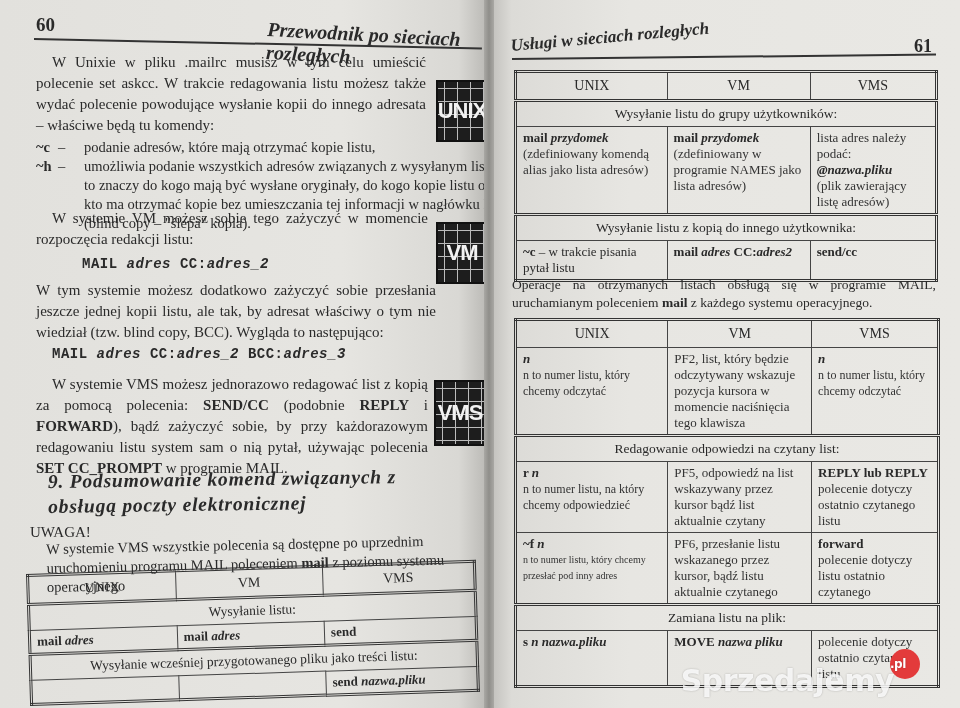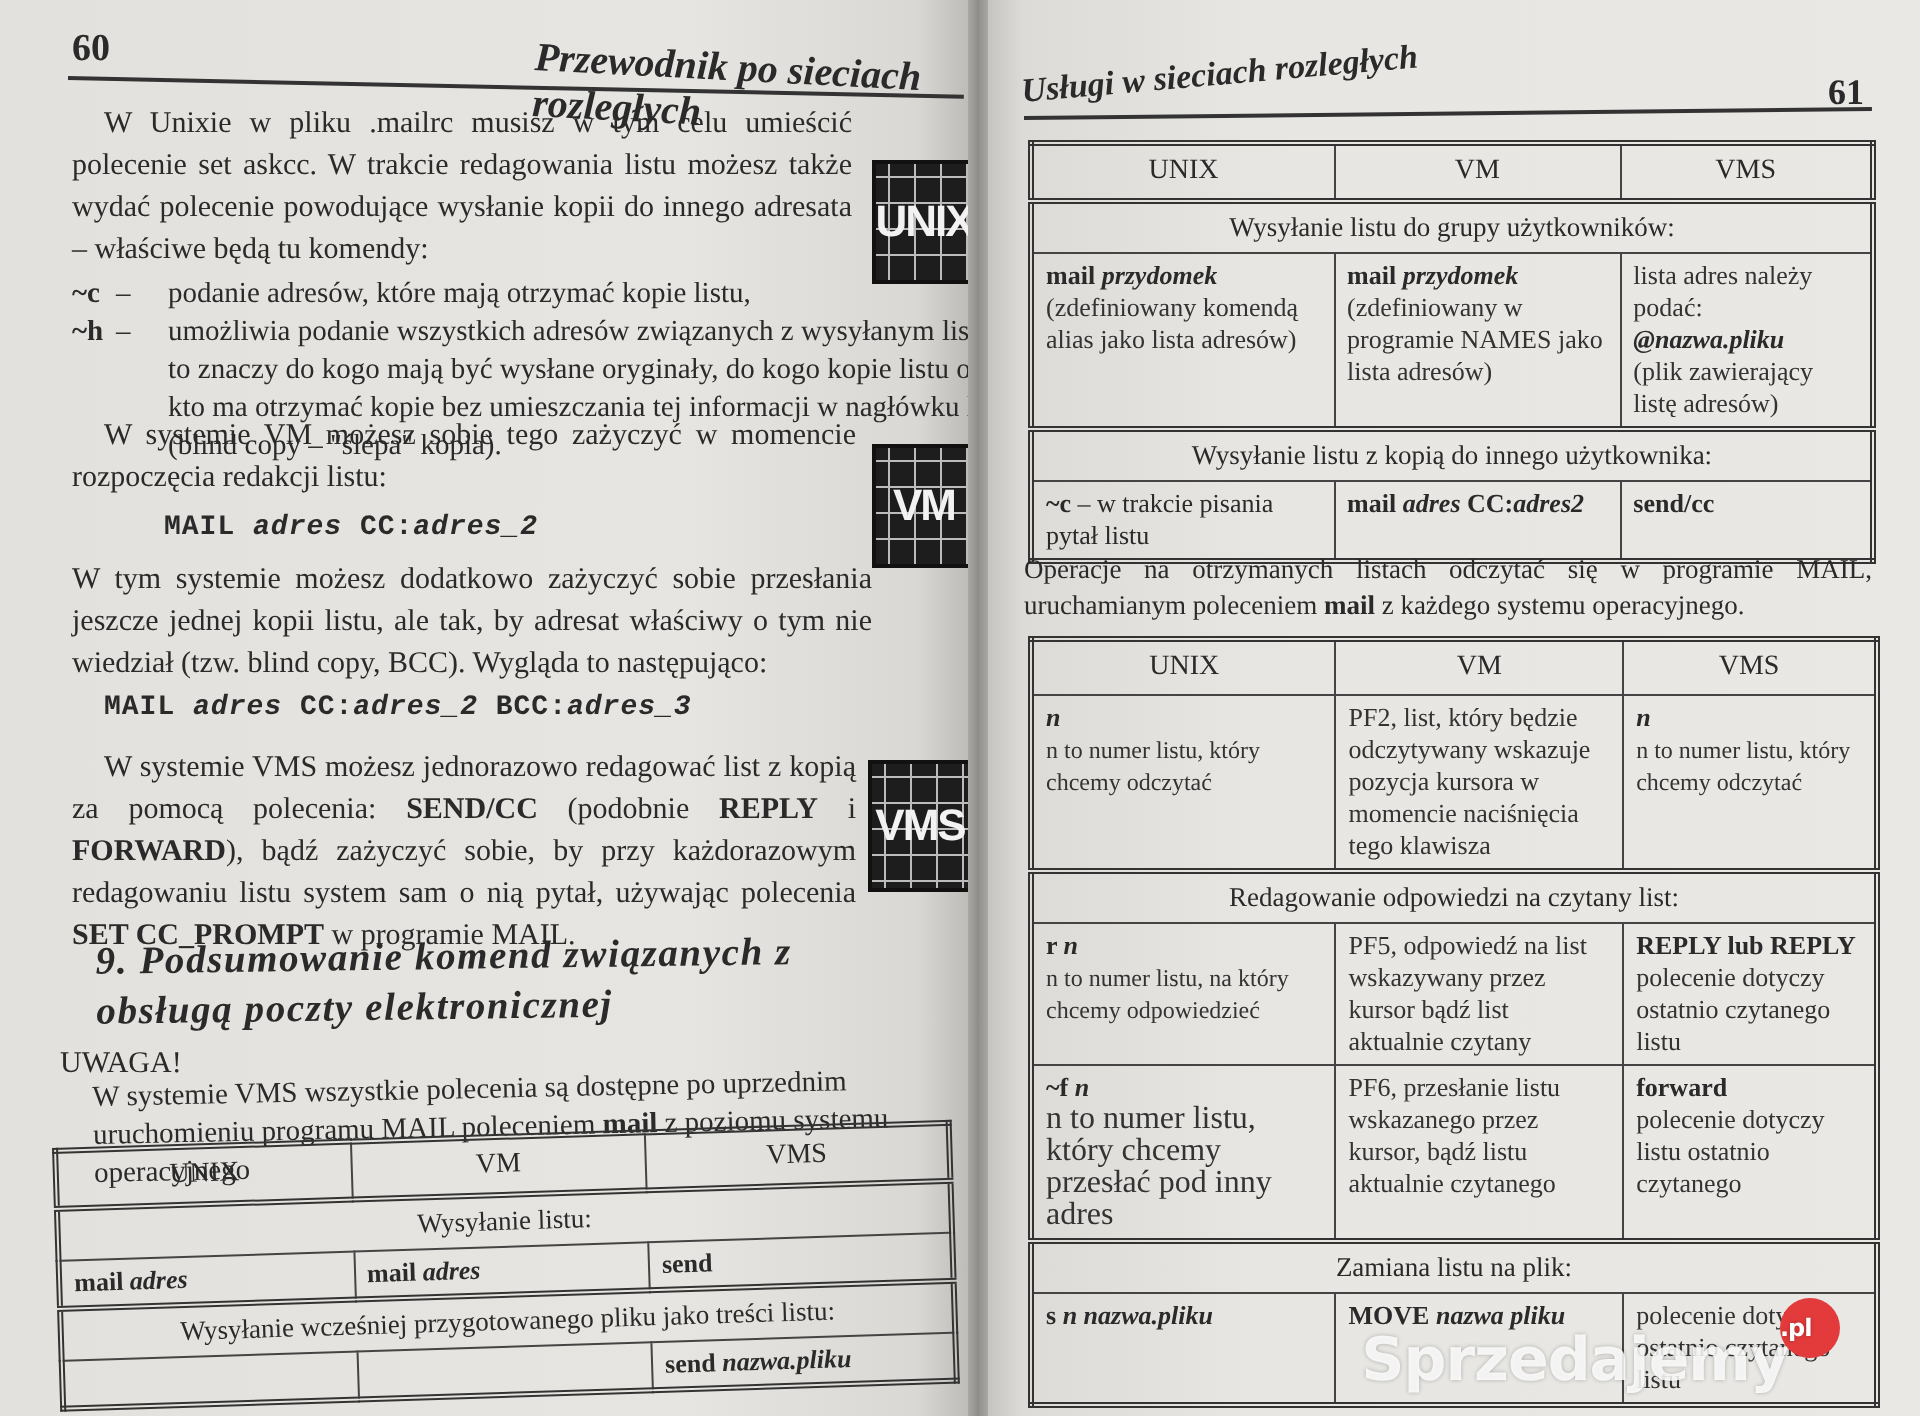--- a/index.html
+++ b/index.html
@@ -210,21 +210,21 @@
               <span class="cmd"><span>mail</span> <i>adres</i> <span>CC:</span><i>adres2</i></span>
             </td>
         <td>
               <span class="cmd">send/cc</span>
             </td>
       </tr>
     </tbody>
       </table>
 
     <div class="para" style="left:24px; top:276px; width:424px; font-size:13.5px; line-height:18px;">
-      <span>Operacje na otrzymanych listach odczytać się w programie MAIL, uruchamianym poleceniem </span><b>mail</b><span> z każdego systemu operacyjnego.</span>
+      <span>Operacje na otrzymanych listach obsługą się w programie MAIL, uruchamianym poleceniem </span><b>mail</b><span> z każdego systemu operacyjnego.</span>
     </div>
 
     <table class="book" style="left:26px; top:318px; width:426px;">
       <tbody>
           <tr>
         <th style="width:36%">UNIX</th>
         <th style="width:34%">VM</th>
         <th>VMS</th>
       </tr>
       <tr>
@@ -252,21 +252,21 @@
               <span class="desc">PF5, odpowiedź na list wskazywany przez kursor bądź list aktualnie czytany</span>
             </td>
         <td>
               <span class="cmd">REPLY lub REPLY</span>
               <span class="desc">polecenie dotyczy ostatnio czytanego listu</span>
             </td>
       </tr>
       <tr>
         <td>
               <span class="cmd"><span>~f</span> <i>n</i></span>
-              <span class="desc" style="font-size:16px">n to numer listu, który chcemy przesłać pod inny adres</span>
+              <span class="desc" style="font-size:10px">n to numer listu, który chcemy przesłać pod inny adres</span>
             </td>
         <td>
               <span class="desc">PF6, przesłanie listu wskazanego przez kursor, bądź listu aktualnie czytanego</span>
             </td>
         <td>
               <span class="cmd">forward</span>
               <span class="desc">polecenie dotyczy listu ostatnio czytanego</span>
             </td>
       </tr>
       <tr>

